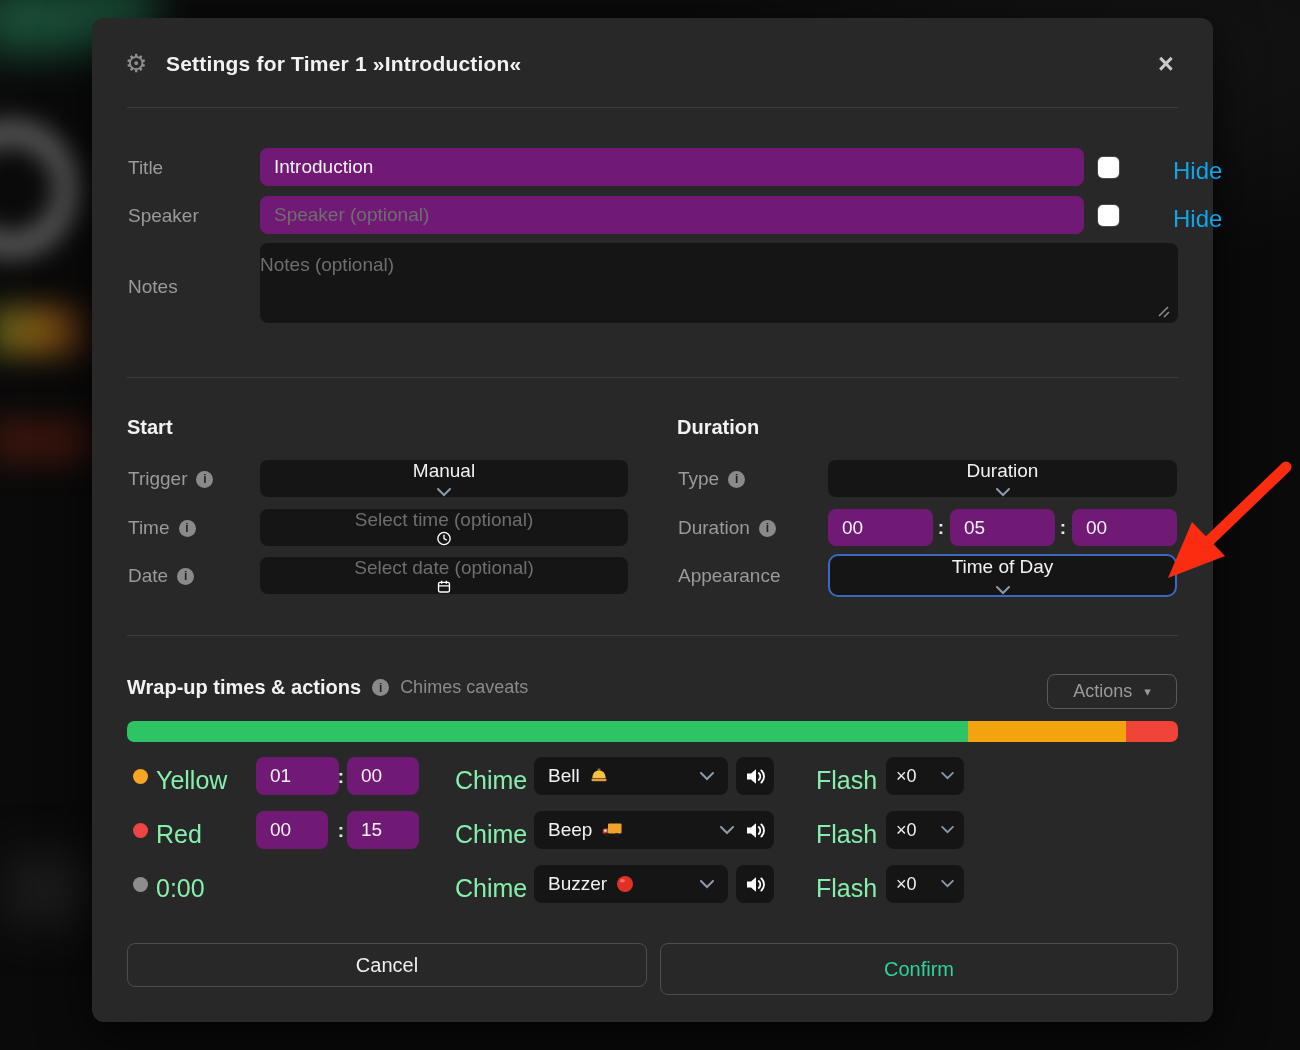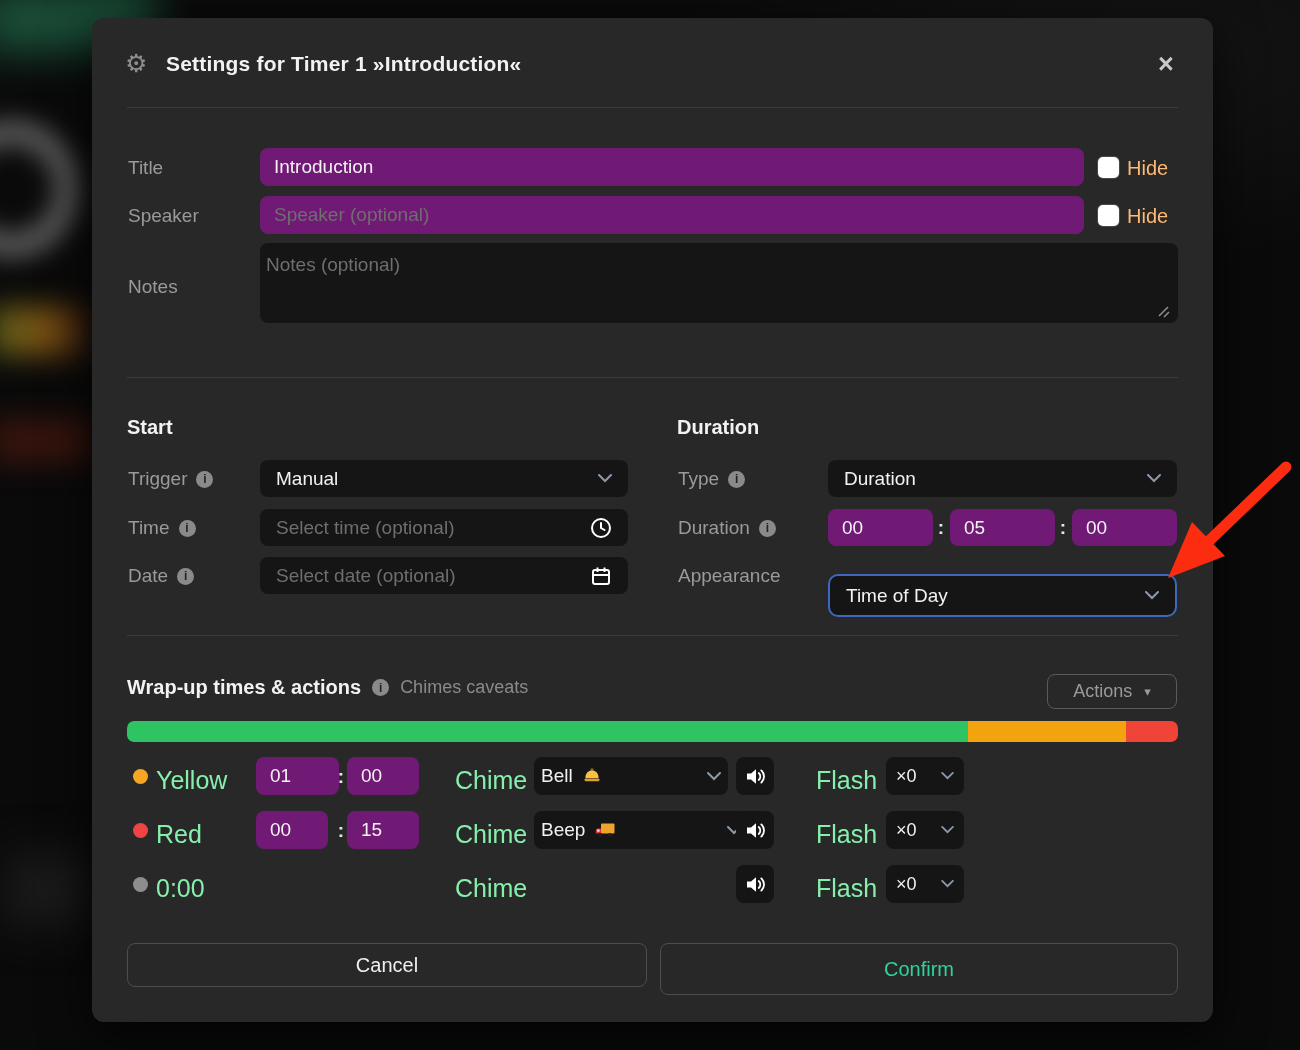--- a/index.html
+++ b/index.html
@@ -25,50 +25,50 @@
 
   .lbl { color:#9a9a9a; font-size:19px; display:flex; align-items:center; gap:9px; }
   .heading { color:#f2f2f2; font-size:20px; font-weight:700; }
   .info { display:inline-flex; width:17px; height:17px; border-radius:50%;
           background:#8a8a8a; color:#232323; font-size:12px; font-weight:700;
           align-items:center; justify-content:center; flex:none; }
 
   .inp, .sel, .numbox, .chimesel, .flashsel, .iconbtn {
     position:absolute; background:#151515; border-radius:8px;
     color:#f2f2f2; font-size:19px; display:flex; align-items:center; }
-  .sel { padding:0 16px; justify-content:space-between; cursor:pointer; }
+  .sel { padding:0 16px; justify-content:space-between; cursor:pointer;flex-direction:column; }
   .ph { color:#6e6e6e; }
   input.raw { position:absolute; background:#701a75; border:none; outline:none;
     border-radius:8px; color:#f2f2f2; font-size:19px; padding:0 14px; }
   input.raw::placeholder, textarea.raw::placeholder { color:#6e6e6e; }
   textarea.raw { position:absolute; background:#151515; border:none; outline:none;
-    border-radius:8px; color:#f2f2f2; font-size:19px; padding:11px 6px;
+    border-radius:8px; color:#f2f2f2; font-size:19px; padding:11px 0;
     resize:none; font-family:inherit; }
   .numcenter { text-align:left; padding:0; }
 
   .cb { position:absolute; width:21px; height:21px; background:#fff; border-radius:5px;
         box-shadow:0 0 0 1px rgba(255,255,255,.15); cursor:pointer; }
-  .hidelbl { position:absolute; color:#fdba74; font-size:20px; }
+  .hidelbl { position:absolute; color:#0ea5e9; font-size:24px;margin-left:46px; }
 
   .colon { position:absolute; color:#e8e8e8; font-size:19px; font-weight:700;
            text-align:center; width:12px; }
 
-  .focusring { border:2px solid #3c69bd !important; border-radius:10px !important;margin-top:20px; }
+  .focusring { border:2px solid #3c69bd !important; border-radius:10px !important; }
 
   .actionsbtn { position:absolute; display:flex; align-items:center; justify-content:center;
     gap:12px; border:1px solid #5a5a5a; border-radius:8px; color:#9a9a9a; font-size:18px;
     background:transparent; cursor:pointer; }
 
   .bar { position:absolute; left:35px; top:703px; width:1051px; height:21px;
          border-radius:7px; overflow:hidden; display:flex; background:#151515; }
   .bar > span { height:100%; display:block; }
 
   .dot { position:absolute; width:15px; height:15px; border-radius:50%; }
   .rowlbl { position:absolute; color:#86efac; font-size:25px; }
-  .chimesel { padding:0 7px; justify-content:flex-start; gap:9px; cursor:pointer; }
+  .chimesel { padding:0 14px; justify-content:flex-start; gap:9px; cursor:pointer; }
   .chimesel .chev { margin-left:auto; }
   .flashsel { padding:0 10px; justify-content:space-between; cursor:pointer; font-size:18px; }
   .iconbtn { justify-content:center; cursor:pointer; }
 
   .footbtn { position:absolute; display:flex; align-items:center; justify-content:center;
     background:transparent; border:1px solid #4d4d4d; border-radius:8px;
     font-size:20px; cursor:pointer; font-family:inherit; }
 
   .caveats { color:#8a8a8a; font-size:18px; }
   svg { display:block; }
@@ -264,20 +264,30 @@
     <div class="flashsel" style="left:794px; top:793px; width:78px; height:38px;">
       <span>×0</span>
       <svg class="chev" width="13" height="8" viewBox="0 0 14 9">
         <path d="M1 1l6 6 6-6" stroke="#8e99ab" stroke-width="2" fill="none" stroke-linecap="round"></path>
         </svg>
     </div>
 
     <span class="dot" style="left: 41px; top: 859px; background: rgb(141, 141, 141);"></span>
     <span class="rowlbl" style="left:64px; top:856px;">0:00</span>
     <span class="rowlbl" style="left:363px; top:856px;">Chime</span>
+    <div class="chimesel" style="left:442px; top:847px; width:194px; height:38px;">
+      <span>Buzzer</span>
+      <svg width="18" height="18" viewBox="0 0 18 18">
+        <circle cx="9" cy="9" r="8" fill="#df3126"></circle>
+        <ellipse cx="6.4" cy="5.8" rx="2.6" ry="1.7" fill="#f3857a" opacity="0.75"></ellipse>
+        </svg>
+      <svg class="chev" width="14" height="9" viewBox="0 0 14 9">
+        <path d="M1 1l6 6 6-6" stroke="#8e99ab" stroke-width="2" fill="none" stroke-linecap="round"></path>
+        </svg>
+    </div>
     <div class="iconbtn" style="left:644px; top:847px; width:38px; height:38px;">
       <svg width="21" height="19" viewBox="0 0 21 19">
         <path d="M2 6.5v6h4l5 4.3V2.2L6 6.5H2z" fill="#fff"></path>
         <path d="M13.7 6a4.6 4.6 0 010 7" stroke="#fff" stroke-width="1.8" fill="none" stroke-linecap="round"></path>
         <path d="M16.3 3.4a8.2 8.2 0 010 12.2" stroke="#fff" stroke-width="1.8" fill="none" stroke-linecap="round"></path>
         </svg>
     </div>
     <span class="rowlbl" style="left:724px; top:856px;">Flash</span>
     <div class="flashsel" style="left:794px; top:847px; width:78px; height:38px;">
       <span>×0</span>

